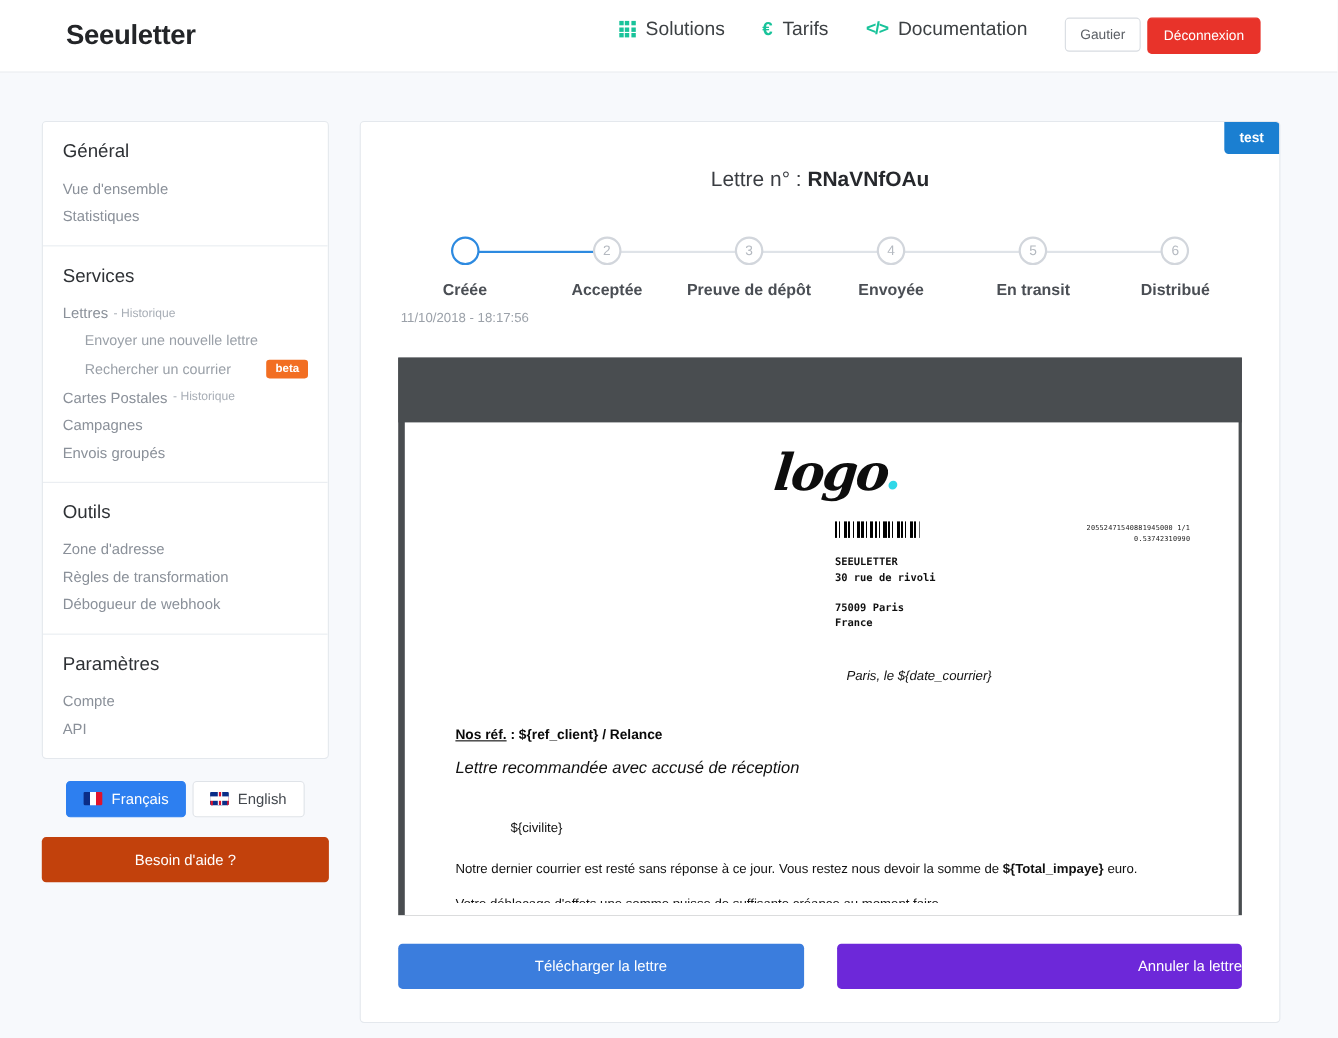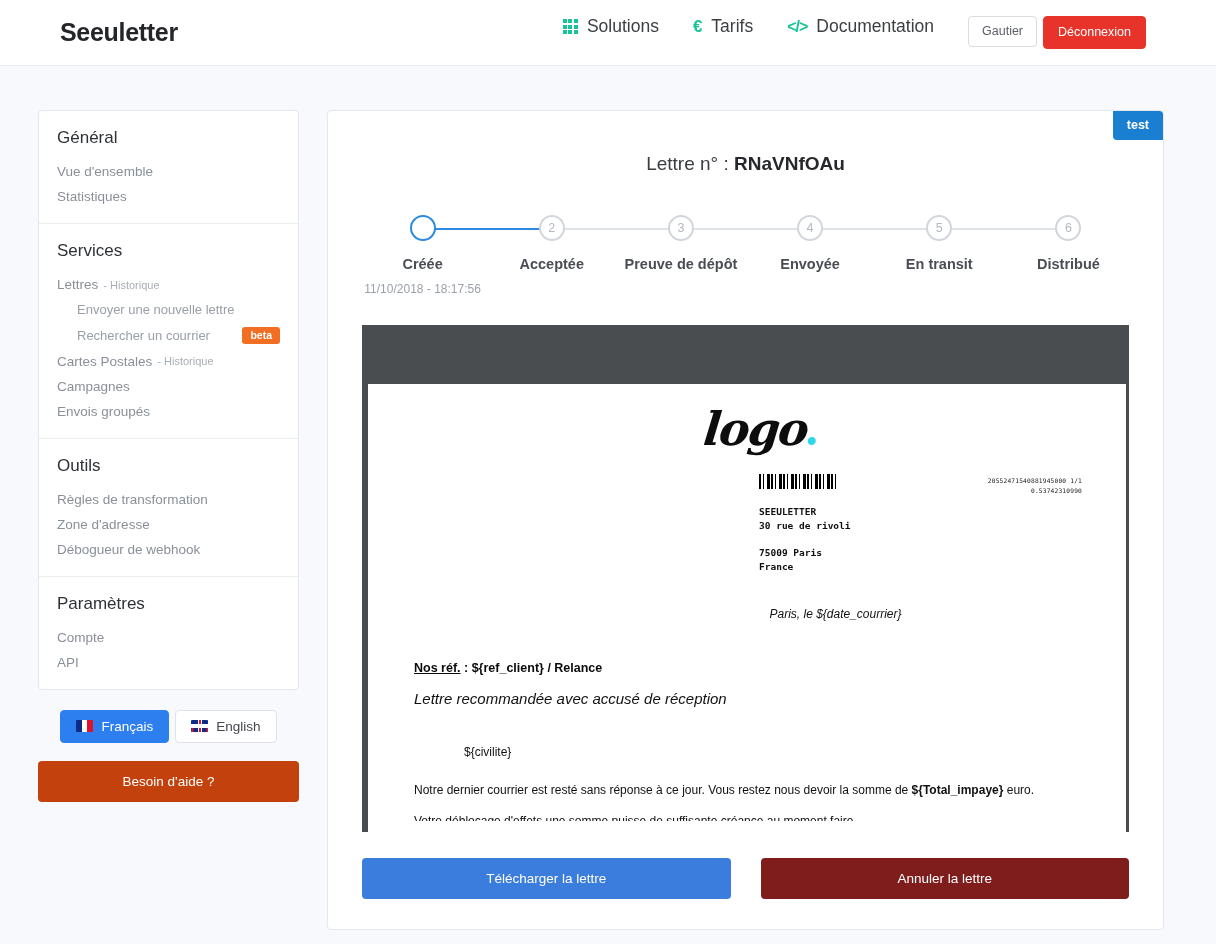--- a/index.html
+++ b/index.html
@@ -206,21 +206,21 @@
 
   
   .btn-row {
     display: flex; gap: 30px; margin: 26px 34px 0 34px;
   }
   .btn-dl, .btn-cancel {
     flex: 1; border: none; border-radius: 4px; color: #fff;
     font-size: 13.5px; padding: 13px 0; cursor: pointer; font-family: inherit;
   }
   .btn-dl { background: #3b7ddd; }
-  .btn-cancel { background: #7f1d1d; }
+  .btn-cancel { background: #6d28d9; text-align: right; }
 </style>
 </head>
 <body>
 
 <div class="topnav">
   <div class="brand">Seeuletter</div>
   <div class="nav-right">
 
     <div class="nav-item">
       <span class="nav-ico">
@@ -279,22 +279,22 @@
         <div class="side-link">
           <span>Cartes Postales</span>
           <span class="hist">- Historique</span>
         </div>
         <div class="side-link">Campagnes</div>
         <div class="side-link">Envois groupés</div>
       </div>
 
       <div class="side-group">
         <div class="side-title">Outils</div>
+        <div class="side-link">Zone d'adresse</div>
         <div class="side-link">Règles de transformation</div>
-        <div class="side-link">Zone d'adresse</div>
         <div class="side-link">Débogueur de webhook</div>
       </div>
 
       <div class="side-group">
         <div class="side-title">Paramètres</div>
         <div class="side-link">Compte</div>
         <div class="side-link">API</div>
       </div>
     </div>
 

